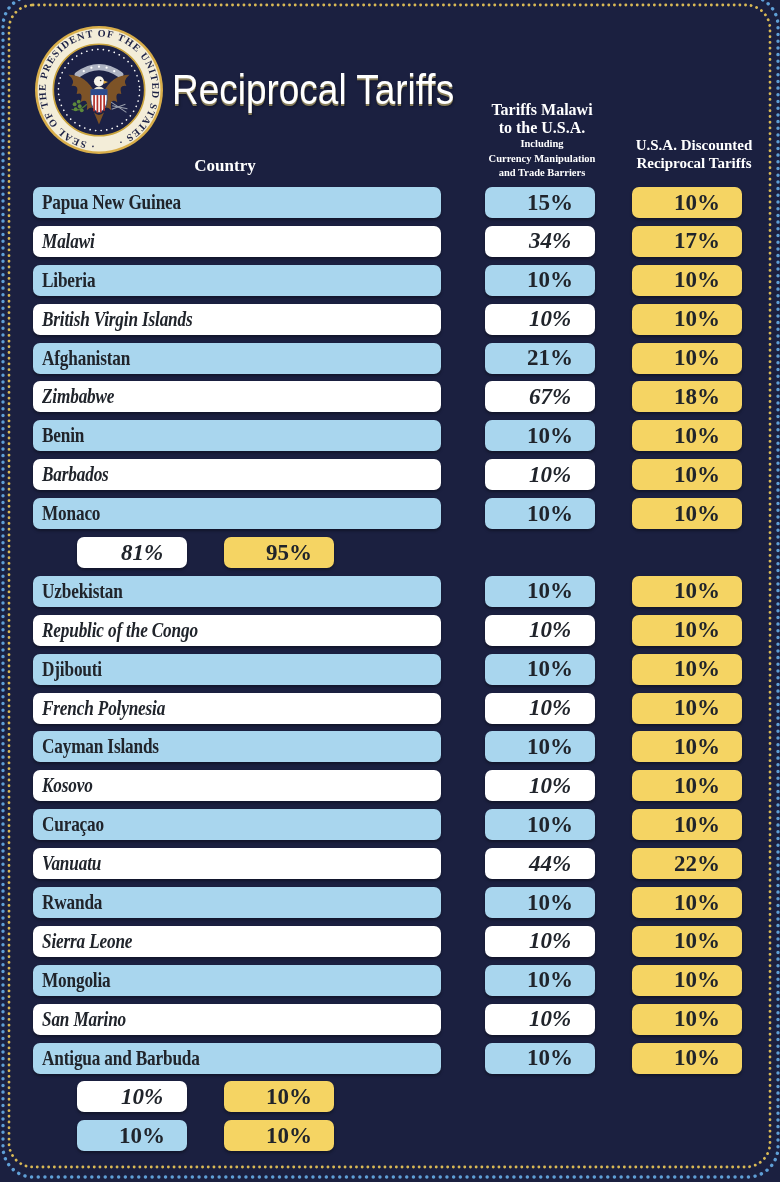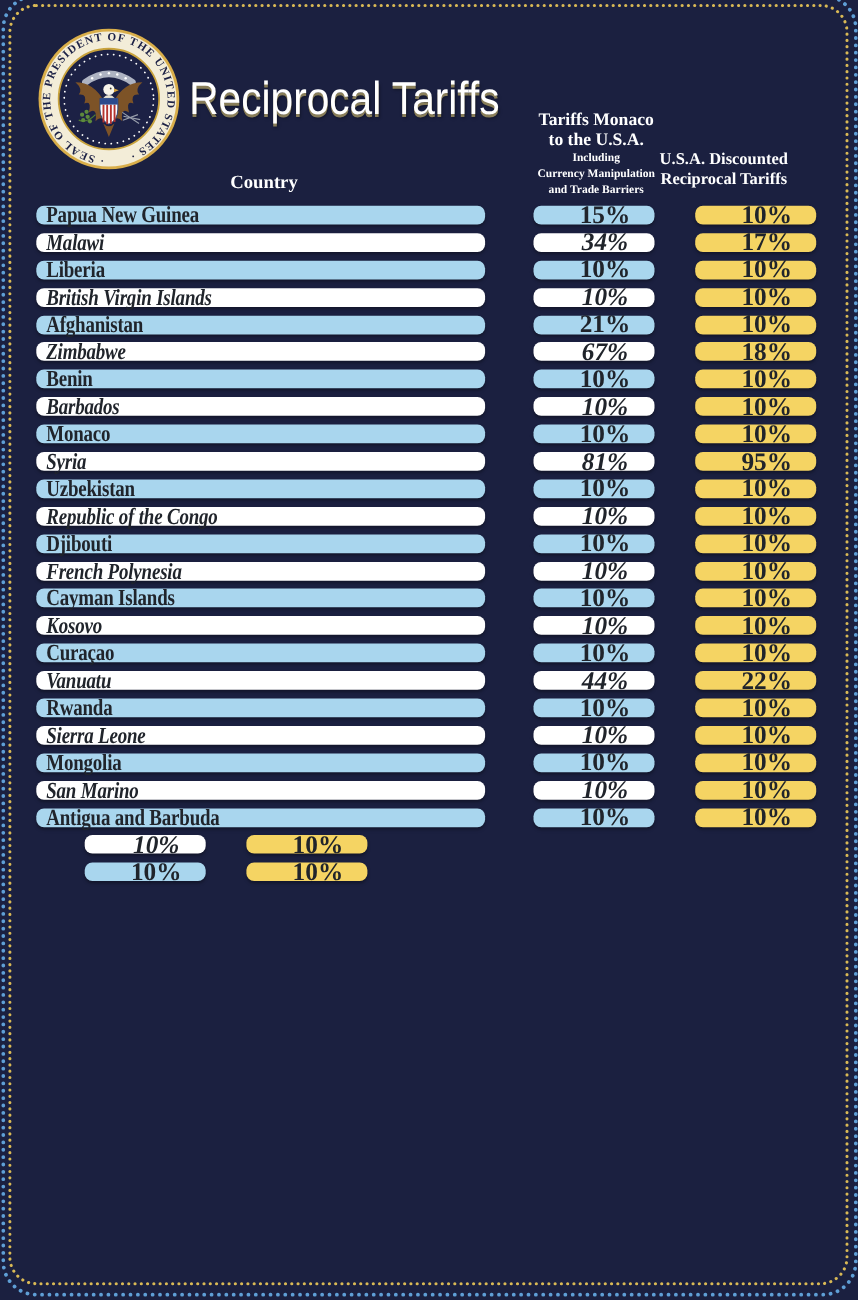--- a/index.html
+++ b/index.html
@@ -21,30 +21,30 @@
   .border-svg{position:absolute;inset:0;pointer-events:none;}
   .seal{position:absolute;left:33px;top:24px;width:132px;height:132px;}
   .title{
     position:absolute;left:172px;top:66px;
     font-family:"Liberation Sans", sans-serif;
     font-size:42px;color:#fff;white-space:nowrap;
     transform:scaleX(0.88);transform-origin:left center;
     text-shadow:0 2px 0 rgba(158,144,96,0.85), 1px 3px 3px rgba(0,0,0,0.4);
   }
   .col-head{position:absolute;text-align:center;color:var(--header-text);font-weight:bold;}
-  .head-country{left:140px;top:156px;width:200px;font-size:17px;}
+  .head-country{left:125px;top:156px;width:200px;font-size:17px;}
   .head-charged{left:456px;top:101px;width:172px;line-height:1.1;}
   .head-charged .main{font-size:16px;}
   .head-charged .sub{font-size:10.5px;line-height:1.18;margin-top:2px;}
-  .head-discounted{left:572px;top:136px;width:172px;font-size:15px;line-height:1.2;}
+  .head-discounted{left:608px;top:136px;width:172px;font-size:15px;line-height:1.2;}
   .table-body{
     position:absolute;left:33px;top:187px;
     display:flex;flex-direction:column;row-gap:7.9px;
   }
-  .row{display:flex;height:17px;text-align:center;}
+  .row{display:flex;height:31px;text-align:center;}
   .cell{
     border-radius:7px;box-sizing:border-box;
     display:flex;align-items:center;
     color:var(--row-text);font-weight:bold;
     box-shadow:0 2px 3px rgba(0,0,0,0.35);
   }
   .cell.country{
     width:408px;padding-left:9px;font-size:21px;letter-spacing:-0.2px;
   }
   .cell.country .ctext{
@@ -117,21 +117,21 @@
     </g>
     <rect x="57" y="64.5" width="16" height="5.5" fill="#2c4a8c"></rect>
   </g>
 </svg>
 
 <div class="title">Reciprocal Tariffs</div>
 
 <div class="col-head head-country">Country</div>
 
 <div class="col-head head-charged">
-  <div class="main">Tariffs Monaco</div>
+  <div class="main">Tariffs Malawi</div>
   <div class="main">to the U.S.A.</div>
   <div class="sub">Including</div>
   <div class="sub">Currency Manipulation</div>
   <div class="sub">and Trade Barriers</div>
 </div>
 
 <div class="col-head head-discounted">
   <div>U.S.A. Discounted</div>
   <div>Reciprocal Tariffs</div>
 </div>
@@ -194,23 +194,20 @@
       <div class="cell value discounted">10%</div>
     </div>
     <div class="row">
       <div class="cell country shade-blue">
         <span class="ctext">Monaco</span>
       </div>
       <div class="cell value shade-blue">10%</div>
       <div class="cell value discounted">10%</div>
     </div>
     <div class="row">
-      <div class="cell country shade-white">
-        <span class="ctext">Syria</span>
-      </div>
       <div class="cell value shade-white">81%</div>
       <div class="cell value discounted">95%</div>
     </div>
     <div class="row">
       <div class="cell country shade-blue">
         <span class="ctext">Uzbekistan</span>
       </div>
       <div class="cell value shade-blue">10%</div>
       <div class="cell value discounted">10%</div>
     </div>

